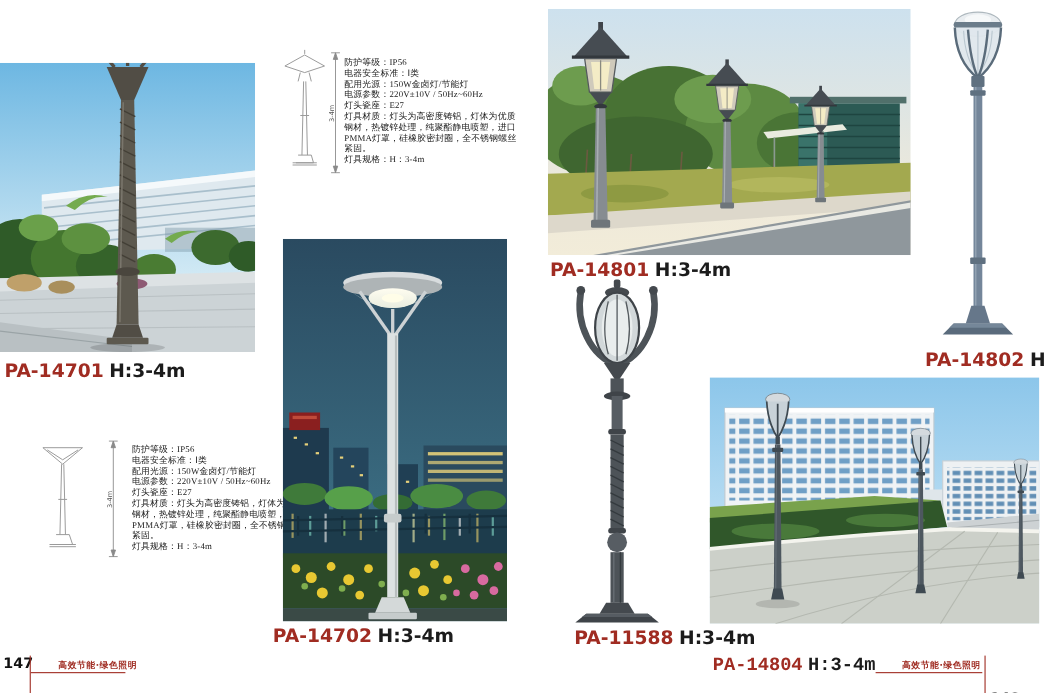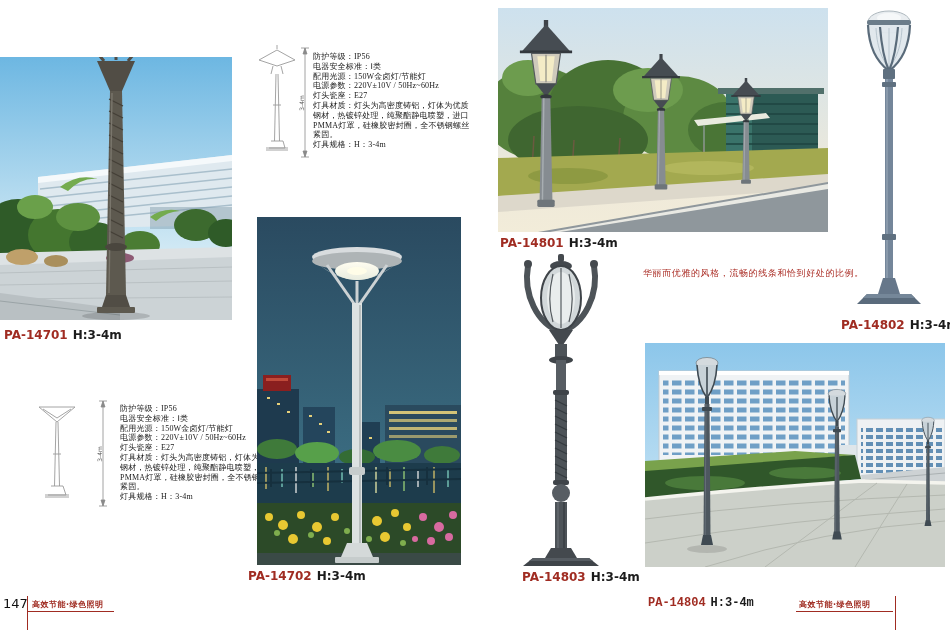--- a/index.html
+++ b/index.html
@@ -1,28 +1,28 @@
 <!DOCTYPE html>
 <html><head>
 <meta charset="utf-8">
 <style>
   html,body{margin:0;padding:0;background:#888;}
   #page{position:relative;width:950px;height:630px;background:#ffffff;overflow:hidden;
         font-family:"DejaVu Sans","Liberation Sans",sans-serif;}
   .photo{position:absolute;overflow:hidden;}
   .photo svg{display:block;width:100%;height:100%;}
-  .plabel{position:absolute;white-space:nowrap;font-size:12px;font-weight:bold;}
+  .plabel{position:absolute;white-space:nowrap;font-size:17px;font-weight:bold;}
   .plabel .code{color:#a02c22;}
   .plabel .hval{color:#1c1c1c;margin-left:5px;font-weight:600;}
   .specs{position:absolute;font-size:8px;line-height:9.8px;color:#1a1a1a;letter-spacing:.2px;font-family:Liberation Serif, serif;}
   .specs div{white-space:nowrap;}
   .desc{position:absolute;font-size:9px;line-height:18px;color:#ab2e26;letter-spacing:.6px;}
   .desc div{white-space:nowrap;}
-  .footer-num{position:absolute;font-size:13px;font-weight:normal;color:#111;text-align:center;}
-  .footer-slogan{position:absolute;font-size:8px;font-weight:bold;color:#a02c22;letter-spacing:.5px;white-space:nowrap;}
+  .footer-num{position:absolute;font-size:13px;font-weight:bold;color:#111;text-align:center;}
+  .footer-slogan{position:absolute;font-size:8px;font-weight:bold;color:#a02c22;letter-spacing:.5px;white-space:nowrap;margin-left:21px;}
   .vline{position:absolute;width:1px;background:#a02c22;}
   .hline{position:absolute;height:1px;background:#a02c22;}
 </style>
 </head>
 <body>
 
 <div id="page">
 
   <div class="photo" style="left:0;top:57px;width:232px;height:263px;">
     <svg viewBox="0 0 232 263" preserveAspectRatio="none">
@@ -391,21 +391,20 @@
       <polygon points="40,270 52,270 57,286 35,286" fill="#66778a"></polygon>
       <polygon points="24,286 68,286 78,296 14,296" fill="#5a6b7c"></polygon>
       <polygon points="24,286 68,286 72,290 20,290" fill="#758799"></polygon>
     </svg>
   </div>
   <div class="plabel" style="left:841px;top:318px;">
     <span class="code">PA-14802</span><span class="hval">H:3-4m</span>
   </div>
 
   <div class="desc" style="left:643px;top:264px;">
-    <div>华丽而优雅的风格，流畅的线条和恰到好处的比例。</div>
   </div>
 
   <div class="photo" style="left:505px;top:252px;width:112px;height:316px;">
     <svg viewBox="0 0 112 316">
       <g stroke="#4d5358" stroke-width="6" fill="none">
         <path d="M56,80 C32,72 18,42 23,14"></path>
         <path d="M56,80 C80,72 94,42 89,14"></path>
       </g>
       <circle cx="23" cy="12" r="4" fill="#44494e"></circle>
       <circle cx="89" cy="12" r="4" fill="#44494e"></circle>
@@ -440,21 +439,21 @@
       <ellipse cx="56" cy="241" rx="9" ry="9" fill="#575d63"></ellipse>
       <rect x="50" y="250" width="12" height="46" fill="#4d5358"></rect>
       <line x1="53" y1="250" x2="53" y2="296" stroke="#6a7076" stroke-width="1.2"></line>
       <line x1="59" y1="250" x2="59" y2="296" stroke="#343a3e" stroke-width="1.2"></line>
       <polygon points="46,296 66,296 72,306 40,306" fill="#44494e"></polygon>
       <polygon points="28,306 84,306 94,314 18,314" fill="#3f4449"></polygon>
       <polygon points="28,306 84,306 88,309 24,309" fill="#565c62"></polygon>
     </svg>
   </div>
   <div class="plabel" style="left:522px;top:570px;">
-    <span class="code">PA-14803</span><span class="hval">H:3-4m</span>
+    <span class="code">PA-11588</span><span class="hval">H:3-4m</span>
   </div>
 
   <div class="photo" style="left:645px;top:343px;width:300px;height:224px;">
     <svg viewBox="0 0 300 224" preserveAspectRatio="none">
       <defs>
         <linearGradient id="sky4" x1="0" y1="0" x2="0" y2="1">
           <stop offset="0" stop-color="#8cc6ea"></stop>
             <stop offset="1" stop-color="#d8edf8"></stop>
         </linearGradient>
         <pattern id="winA" width="13" height="9" patternUnits="userSpaceOnUse">

